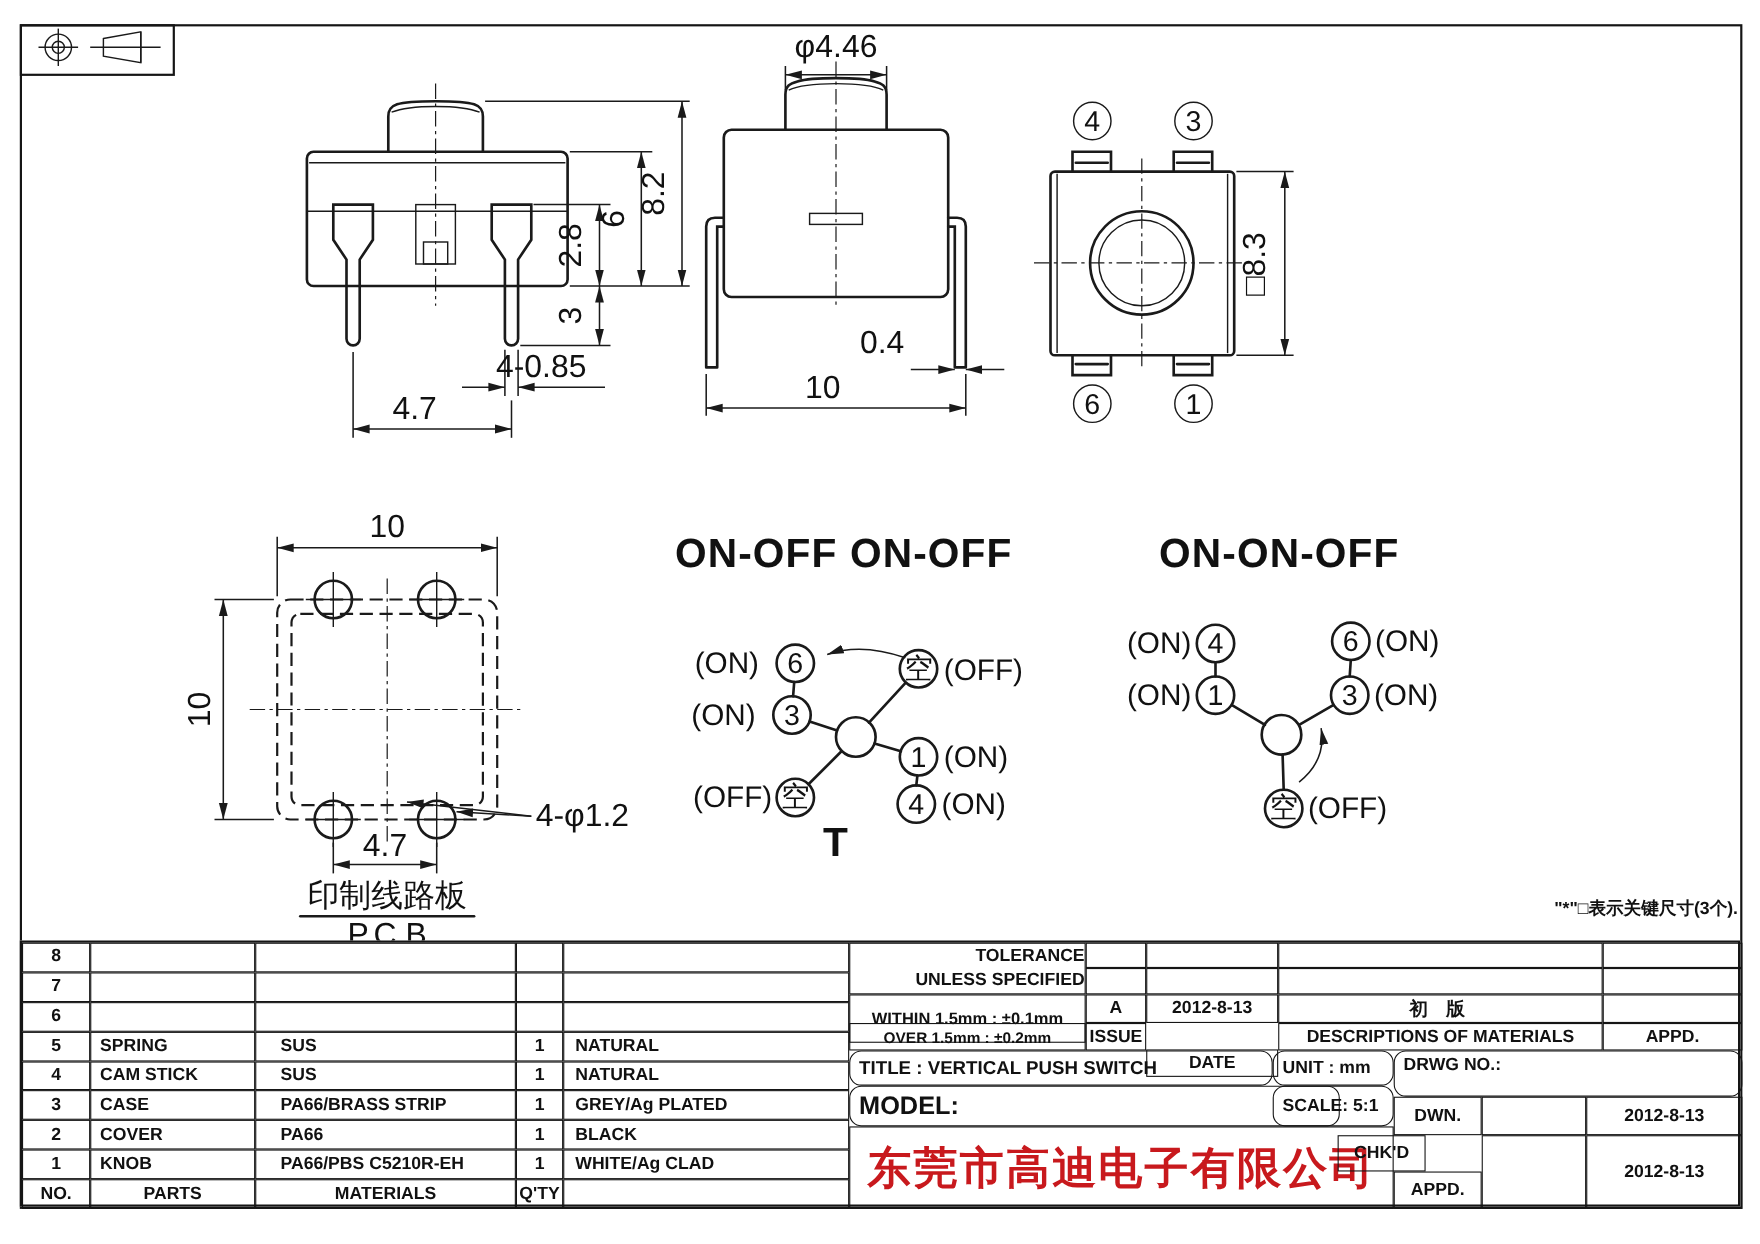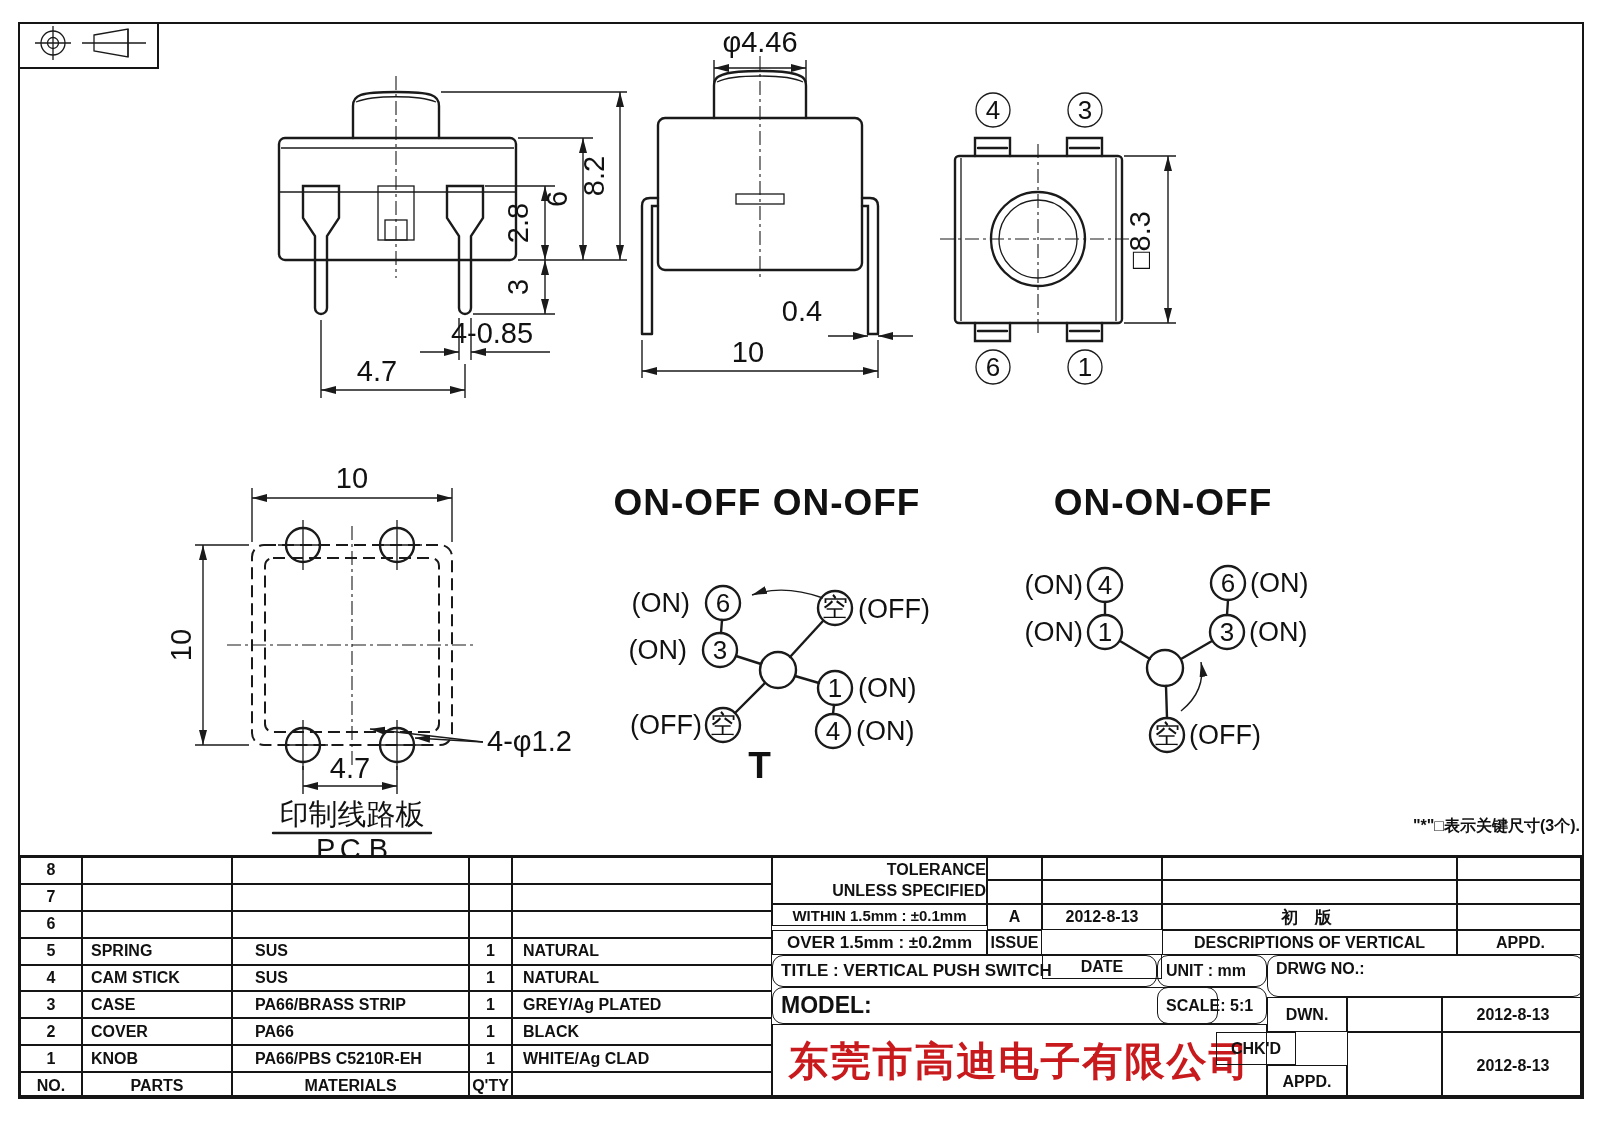--- a/index.html
+++ b/index.html
@@ -385,30 +385,30 @@
     </div>
     <div class="cell" style="left:967px;top:0;width:55px;height:23px;"></div>
     <div class="cell" style="left:1022px;top:0;width:120px;height:23px;"></div>
     <div class="cell" style="left:1142px;top:0;width:295px;height:23px;"></div>
     <div class="cell" style="left:1437px;top:0;width:127px;height:23px;"></div>
     <div class="cell" style="left:967px;top:23px;width:55px;height:24px;"></div>
     <div class="cell" style="left:1022px;top:23px;width:120px;height:24px;"></div>
     <div class="cell" style="left:1142px;top:23px;width:295px;height:24px;"></div>
     <div class="cell" style="left:1437px;top:23px;width:127px;height:24px;"></div>
 
-    <div class="cell cc" style="left:752px;top:47px;width:215px;height:22px;font-size:15px;">WITHIN 1.5mm : ±0.1mm</div>
+    <div class="cell cc" style="left:752px;top:47px;width:215px;height:44px;font-size:15px;">WITHIN 1.5mm : ±0.1mm</div>
     <div class="cell cc" style="left:967px;top:47px;width:55px;height:26px;">A</div>
     <div class="cell cc" style="left:1022px;top:47px;width:120px;height:26px;">2012-8-13</div>
     <div class="cell cc cjk" style="left:1142px;top:47px;width:295px;height:26px;font-size:17px;letter-spacing:6px;">初  版</div>
     <div class="cell" style="left:1437px;top:47px;width:127px;height:26px;"></div>
 
-    <div class="cell cc" style="left:752px;top:73px;width:215px;height:25px;font-size:17px;">OVER 1.5mm : ±0.2mm</div>
+    <div class="cell cc" style="left:752px;top:73px;width:215px;height:25px;font-size:14px;">OVER 1.5mm : ±0.2mm</div>
     <div class="cell cc" style="left:967px;top:73px;width:55px;height:25px;">ISSUE</div>
     <div class="cell cc" style="left:1022px;top:73px;width:120px;height:25px;margin-top:24px;">DATE</div>
-    <div class="cell cc" style="left:1142px;top:73px;width:295px;height:25px;">DESCRIPTIONS OF VERTICAL</div>
+    <div class="cell cc" style="left:1142px;top:73px;width:295px;height:25px;">DESCRIPTIONS OF MATERIALS</div>
     <div class="cell cc" style="left:1437px;top:73px;width:127px;height:25px;">APPD.</div>
 
     <div class="cell cl8" style="left:752px;top:98px;width:385px;height:32px;font-size:17px;">TITLE :  VERTICAL PUSH SWITCH</div>
     <div class="cell cl8" style="left:1137px;top:98px;width:110px;height:32px;">UNIT :  mm</div>
     <div class="cell cl8" style="left:1247px;top:98px;width:317px;height:42px;align-items:flex-start;padding-top:4px;">DRWG NO.:</div>
     <div class="cell cl8" style="left:752px;top:130px;width:446px;height:37px;align-items:flex-start;padding-top:4px;font-size:23px;">MODEL:</div>
     <div class="cell cl8" style="left:1137px;top:130px;width:110px;height:37px;">SCALE:  5:1</div>
     <div class="cell cc cjk" id="company-cell" style="left: 752px; top: 167px; width: 495px; height: 75px; color: rgb(200, 25, 29);">东莞市高迪电子有限公司</div>
     <div class="cell cc" style="left:1247px;top:140px;width:80px;height:35px;">DWN.</div>
     <div class="cell" style="left:1327px;top:140px;width:95px;height:35px;"></div>

